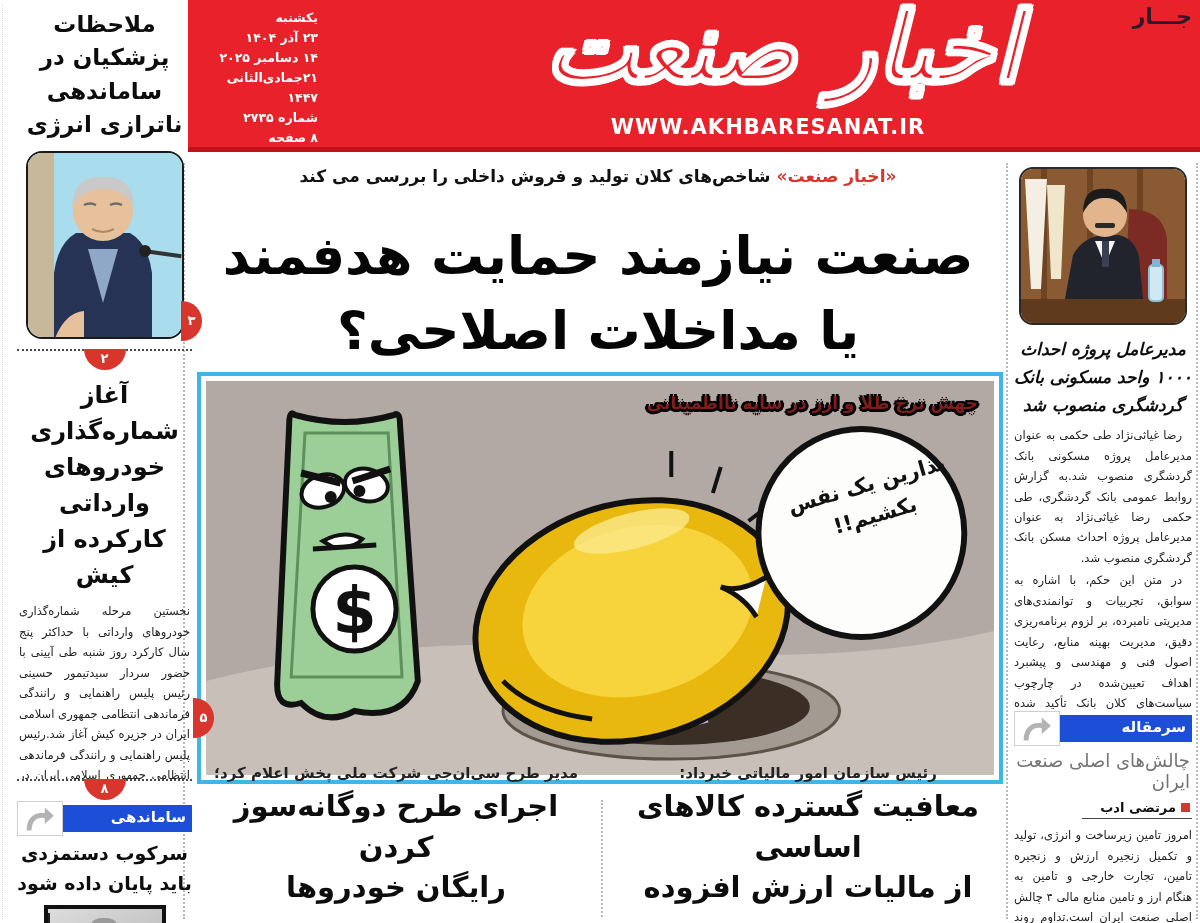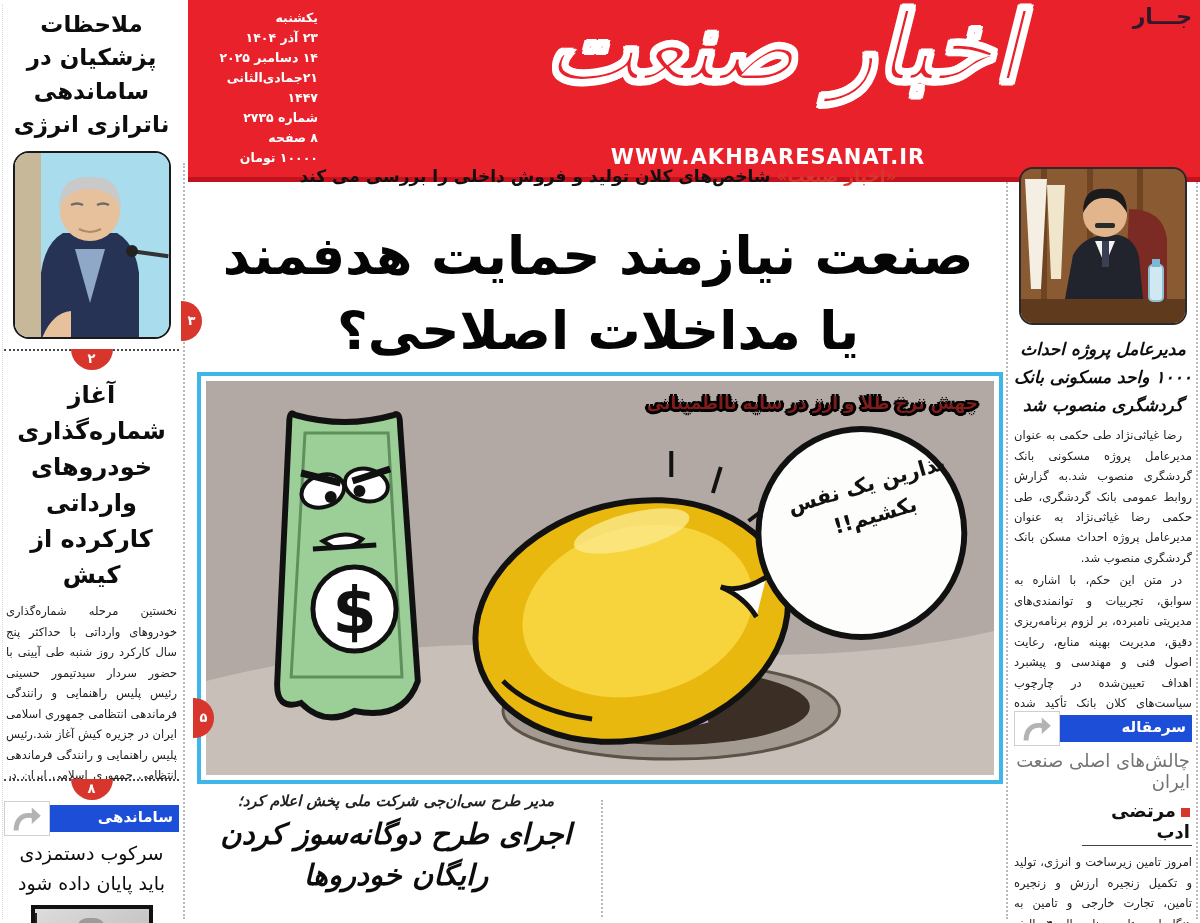--- a/index.html
+++ b/index.html
@@ -8,21 +8,21 @@
   .page { position:relative; width:1200px; height:923px; background:#fff; }
 
   
   .vdiv { position:absolute; width:0; border-left:2px dotted #b9b9b9; }
   .vdiv.v-left   { left:183px;  top:163px; bottom:4px; }
   .vdiv.v-right  { left:1006px; top:163px; bottom:4px; }
   .vdiv.v-edge   { left:1196px; top:163px; bottom:4px; }
   .vdiv.v-far    { left:2px;    top:4px;   bottom:4px; border-left:1px dotted #d7d7d7; }
 
   
-  .masthead { position:absolute; left:188px; top:0; width:1012px; height:182px;
+  .masthead { position:absolute; left:188px; top:0; width:1012px; height:152px;
               background:#e8212b; border-bottom:5px solid #c1121d; overflow:hidden; }
   .mast-dates { position:absolute; right:auto; left:12px; top:8px; width:118px;
                 color:#fff; font-size:12.5px; font-weight:bold; text-align:right;
                 line-height:1.6; direction:rtl; }
   .mast-logo { position:absolute; left:180px; top:-8px; width:830px; height:118px;
                color:#e8212b; font-size:96px; font-weight:bold; text-align:center;
                white-space:nowrap; font-style:italic;
                -webkit-text-stroke:3px #ffffff;
                text-shadow:-2px -2px 0 #fff, 2px -2px 0 #fff, -2px 2px 0 #fff,
                             2px 2px 0 #fff, 0 3px 0 #fff, 0 -3px 0 #fff; }
@@ -42,37 +42,37 @@
                      color:#fff; border-radius:0 22px 22px 0; text-align:center;
                      font-weight:bold; font-size:13px; line-height:40px; cursor:pointer; }
   .section-bar { position:relative; height:27px; background:#1d4ed8; }
   .section-bar .bar-label { position:absolute; right:6px; top:3px; color:#fff;
                             font-weight:bold; font-size:15px; }
   .arrow-box { position:absolute; left:0; top:-4px; width:46px; height:35px;
                background:#fff; border:1px solid #cfcfcf; }
   .arrow-box svg { width:38px; height:28px; margin:3px 4px; }
 
   .author-line { position:relative; border-bottom:1.5px solid #444; padding:2px 2px 3px 0;
-                 font-weight:bold; font-size:18px; color:#111; }
+                 font-weight:bold; font-size:13px; color:#111; }
   .author-line .bullet { display:inline-block; width:9px; height:9px; background:#d8352d;
                          margin-left:5px; }
 
   .body-text { font-size:11.5px; color:#222; text-align:justify; line-height:1.78;
                overflow:hidden; }
 
   
-  .left-col { position:absolute; left:0; top:0; width:181px; height:852px; padding:4px 2px 0 4px; }
+  .left-col { position:absolute; left:13px; top:0; width:181px; height:852px; padding:4px 2px 0 4px; }
   .lc-head1 { font-size:23px; font-weight:bold; color:#0d0d0d; text-align:center;
               line-height:1.45; padding:4px 2px 8px; cursor:pointer; }
   .photo-frame1 { width:158px; height:188px; margin:2px auto 10px; border:2px solid #1a1a1a;
                   border-radius:16px; overflow:hidden; cursor:pointer; }
   .lc-head2 { font-size:24px; font-weight:bold; color:#0d0d0d; text-align:center;
               line-height:1.5; padding:6px 0 8px; cursor:pointer; }
   .lc-body { height:178px; padding:0 2px; }
-  .note-head { font-size:19px; font-weight:normal; color:#0d0d0d; text-align:center;
+  .note-head { font-size:19px; font-weight:bold; color:#0d0d0d; text-align:center;
                line-height:1.55; padding:7px 0 5px; cursor:pointer; }
   .photo-frame2 { width:122px; height:78px; margin:2px auto 6px; border:4px solid #111;
                   overflow:hidden; cursor:pointer; }
 
   
   .kicker { position:absolute; left:190px; top:166px; width:816px; text-align:center;
             font-size:17px; font-weight:bold; color:#111; cursor:pointer; }
   .kicker .brand { color:#d8352d; }
   .main-head { position:absolute; left:190px; top:186px; width:816px; text-align:center;
                font-weight:bold; color:#050505; line-height:1.42; font-size:53px;
@@ -82,21 +82,21 @@
   .cartoon-inner { position:relative; width:100%; height:100%; background:#b2a9a5;
                    overflow:hidden; }
   .cartoon-caption { position:absolute; top:12px; right:16px; color:#7f1d1d; font-weight:bold;
                      font-size:17px; direction:rtl;
                      text-shadow:2px 2px 0 #000,-2px 2px 0 #000,2px -2px 0 #000,
                                  -2px -2px 0 #000,0 3px 0 #000,3px 0 0 #000,-3px 0 0 #000; }
   .bubble-text { position:absolute; top:88px; right:28px; width:190px; text-align:center;
                  transform:rotate(-16deg); font-weight:bold; font-size:21px; color:#111;
                  line-height:1.5; }
 
-  .bottom-article { position:absolute; top:792px; height:131px;font-style:italic; }
+  .bottom-article { position:absolute; top:764px; height:131px; }
   .bottom-article .ba-kicker { text-align:center; font-size:15px; font-weight:bold;
                                color:#222; padding-bottom:4px; cursor:pointer; }
   .bottom-article .ba-head { text-align:center; font-size:29px; font-weight:bold;
                              color:#0d0d0d; line-height:1.4; cursor:pointer; }
 
   
   .right-col { position:absolute; left:1010px; top:163px; width:186px; height:760px;
                padding:2px 4px 0 4px; }
   .photo-frame3 { width:168px; height:158px; margin:2px auto 8px; border:2px solid #2a2a2a;
                   border-radius:14px; overflow:hidden; cursor:pointer; }
@@ -269,20 +269,28 @@
     <div class="ba-kicker">مدیر طرح سی‌ان‌جی شرکت ملی پخش اعلام کرد؛</div>
     <div class="ba-head">
       <div>اجرای طرح دوگانه‌سوز کردن</div>
       <div>رایگان خودروها</div>
     </div>
 
   </div>
 
   <div style="position:absolute; left:601px; top:800px; bottom:6px; border-left:2px dotted #b9b9b9;"></div>
 
+  <div class="bottom-article" style="left:612px; width:392px;">
+    <div class="ba-kicker">رئیس سازمان امور مالیاتی خبرداد:</div>
+    <div class="ba-head">
+      <div>معافیت گسترده کالاهای اساسی</div>
+      <div>از مالیات ارزش افزوده</div>
+    </div>
+
+  </div>
 
   <div class="right-col">
 
     <div class="photo-frame3">
       <svg viewBox="0 0 168 158" width="168" height="158">
         <rect width="168" height="158" fill="#8a5a33"></rect>
         <rect x="24" y="0" width="6" height="158" fill="#6f4423"></rect>
         <rect x="70" y="0" width="6" height="158" fill="#6f4423"></rect>
         <rect x="120" y="0" width="6" height="158" fill="#6f4423"></rect>
         <path d="M8 10 L30 10 L24 120 L14 120 Z" fill="#f4efe2"></path>

